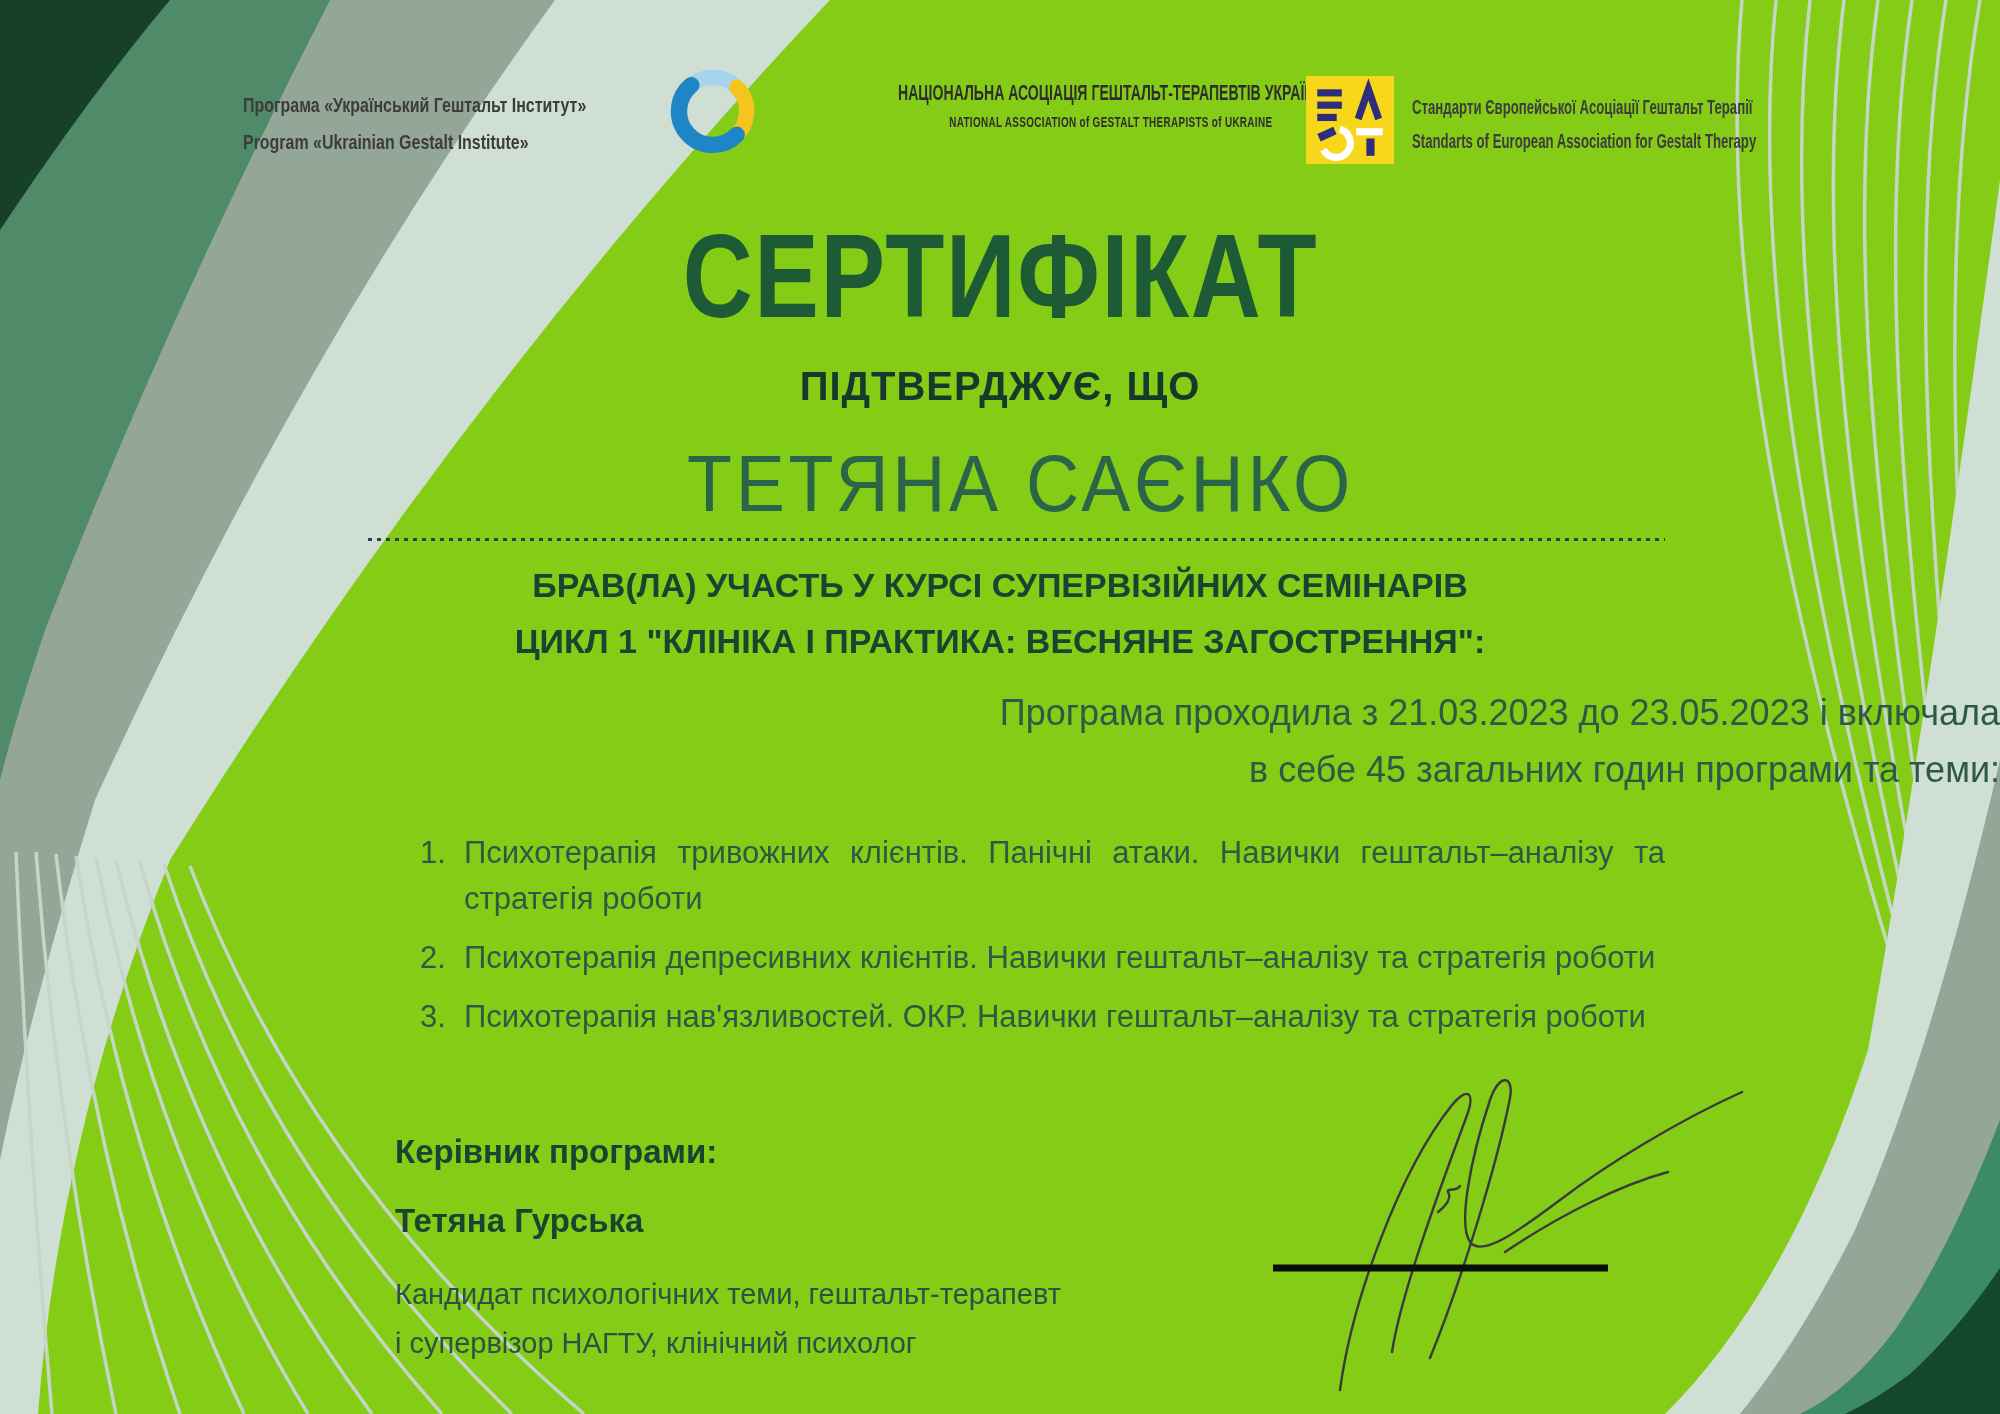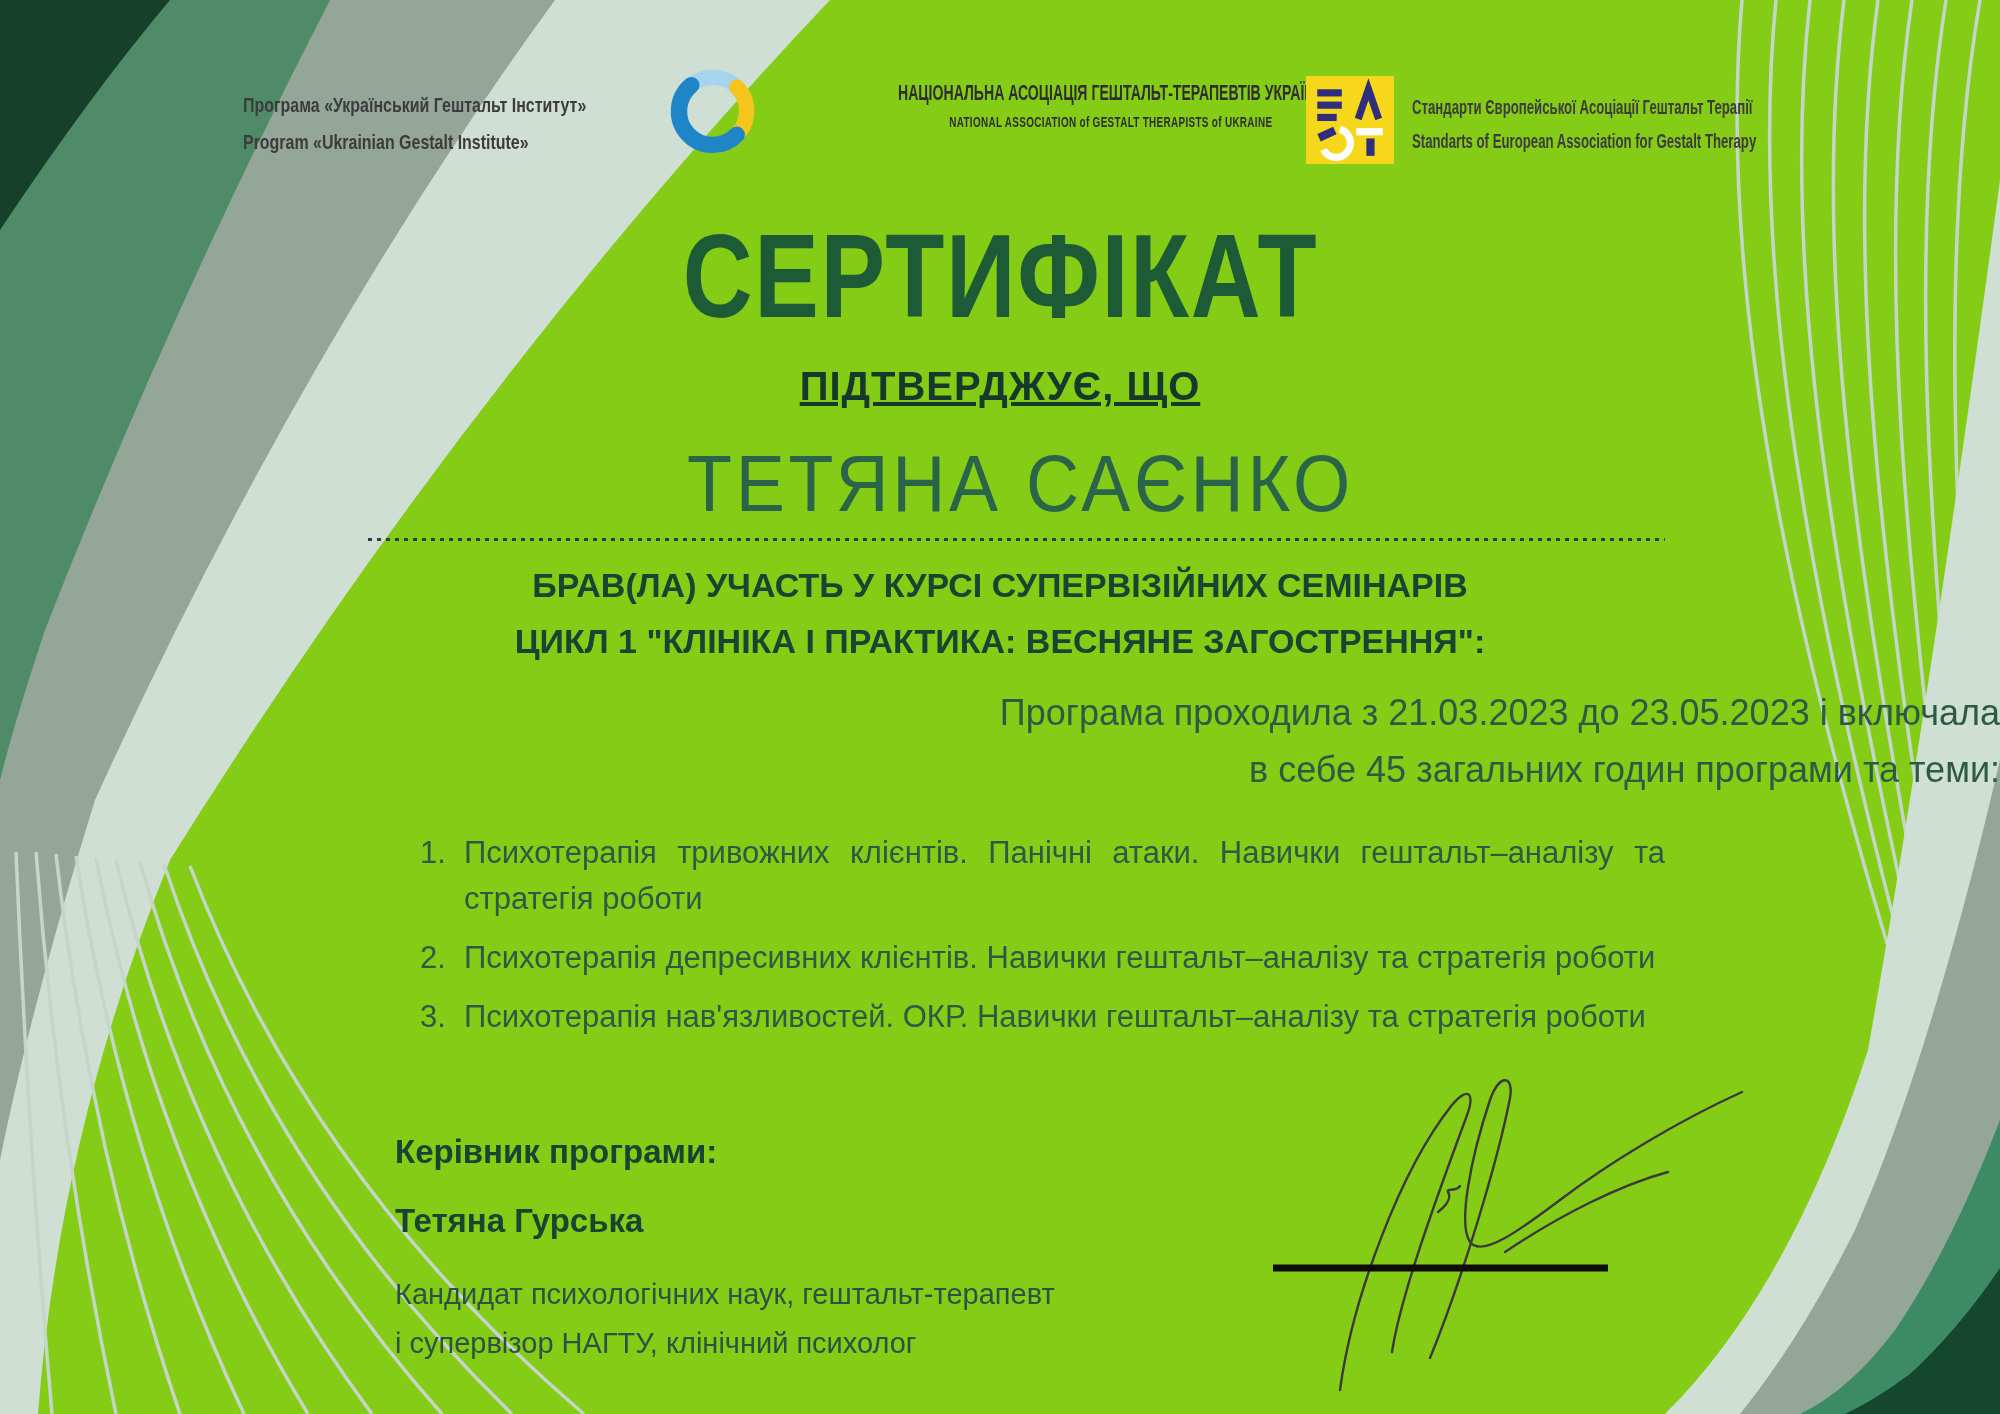--- a/index.html
+++ b/index.html
@@ -35,21 +35,21 @@
   .hdr-center .txt{padding-top:18px;text-align:center;color:#2e2e2e;white-space:nowrap;}
   .hdr-center .l1{font-size:22px;font-weight:700;display:inline-block;transform:scaleX(.64);transform-origin:center top;}
   .hdr-center .l2{font-size:15px;font-weight:700;letter-spacing:.5px;display:inline-block;transform:scaleX(.66);transform-origin:center top;margin-top:7px;}
   .hdr-right{position:absolute;left:1306px;top:76px;display:flex;gap:18px;align-items:flex-start;}
   .hdr-right .txt{padding-top:14px;color:var(--header-text);font-size:20px;line-height:34px;font-weight:600;white-space:nowrap;}
   .hdr-right .sq{display:inline-block;transform:scaleX(.66);transform-origin:left top;}
 
   
   .title{position:absolute;top:208px;left:0;width:100%;text-align:center;color:var(--title-green);font-size:118px;font-weight:700;white-space:nowrap;}
   .title span{display:inline-block;transform:scaleX(.82);transform-origin:center top;letter-spacing:2px;}
-  .confirms{position:absolute;top:364px;left:0;width:100%;text-align:center;color:#16392B;font-size:40px;font-weight:700;letter-spacing:1px;text-decoration:underline;}
+  .confirms{position:absolute;top:364px;left:0;width:100%;text-align:center;color:#16392B;font-size:40px;font-weight:700;letter-spacing:1px;}
   .holder-name{position:absolute;top:438px;left:0;width:100%;text-align:center;color:#2A6449;font-size:80px;font-weight:400;letter-spacing:4px;white-space:nowrap;padding-left:21px;}
   .holder-name span{display:inline-block;transform:scaleX(.92);transform-origin:center top;}
   .dotline{position:absolute;top:538px;left:368px;width:1297px;height:3px;
     background:repeating-linear-gradient(90deg,#2C3E46 0 4px,transparent 4px 9px);}
   .course{position:absolute;top:557px;left:0;width:100%;text-align:center;color:var(--heading-dark);font-size:34px;font-weight:700;line-height:56px;}
   .program{position:absolute;top:684px;left:0;width:100%;text-align:right;color:var(--text-green);font-size:36px;font-weight:400;line-height:57px;}
 
   .topics{position:absolute;top:830px;left:420px;width:1245px;margin:0;padding:0;list-style:none;
     color:var(--text-green);font-size:31px;line-height:46px;counter-reset:topic;}
   .topics li{counter-increment:topic;position:relative;padding-left:44px;margin-bottom:13px;
@@ -159,21 +159,21 @@
     <ol class="topics">
       <li>Психотерапія тривожних клієнтів. Панічні атаки. Навички гештальт–аналізу та стратегія роботи</li>
       <li>Психотерапія депресивних клієнтів. Навички гештальт–аналізу та стратегія роботи</li>
       <li>Психотерапія нав'язливостей. ОКР. Навички гештальт–аналізу та стратегія роботи</li>
     </ol>
 
     <div class="footer">
       <div class="role-label">Керівник програми:</div>
       <div class="signer-name">Тетяна Гурська</div>
       <div class="credentials">
-        <div>Кандидат психологічних наук, гештальт-терапевт</div>
+        <div>Кандидат психологічних теми, гештальт-терапевт</div>
         <div>і супервізор НАГТУ, клінічний психолог</div>
       </div>
     </div>
 
   </div>
 
   <svg class="sig" viewBox="0 0 2000 1414" width="2000" height="1414" aria-hidden="true">
     <g fill="none" stroke="#3a3a3a" stroke-width="2.4" stroke-linecap="round">
       <path d="M1340,1390 C1352,1300 1400,1170 1452,1105 C1468,1086 1476,1092 1466,1118 C1430,1215 1400,1300 1392,1352"></path>
       <path d="M1430,1358 C1462,1280 1498,1160 1510,1098 C1514,1076 1500,1072 1490,1100 C1470,1160 1458,1225 1470,1242 C1482,1258 1520,1230 1560,1200 C1610,1162 1680,1120 1742,1092"></path>

